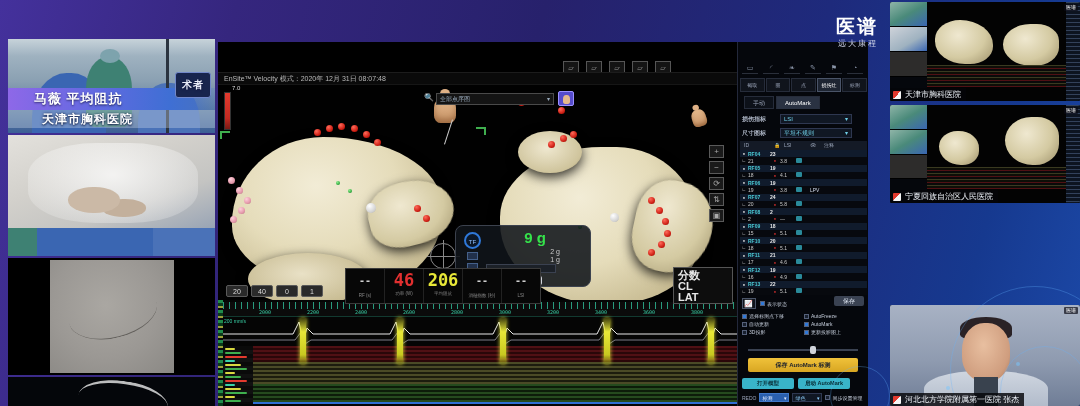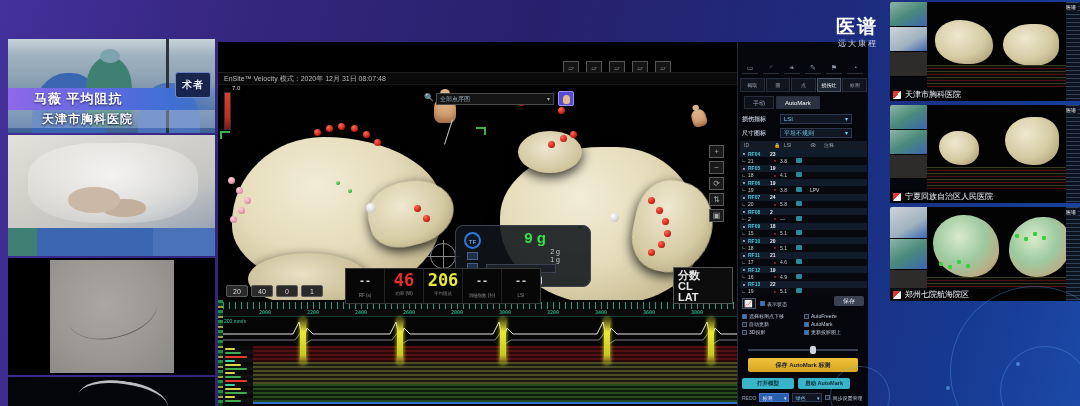--- a/index.html
+++ b/index.html
@@ -717,37 +717,30 @@
     <div class="minimap">
       <div class="miniblob" style="left:12px;top:26px;width:40px;height:34px;border-radius:50% 55% 45% 60%;"></div>
       <div class="miniblob" style="left:78px;top:12px;width:54px;height:48px;border-radius:55% 45% 50% 58%;"></div>
       <div class="minirows"></div>
       <div class="minipanel"></div>
     </div>
     <span class="wm">医谱</span>
     <div class="tlabel">宁夏回族自治区人民医院</div>
   </div>
 
-  <div class="thumb t3">
-    <div class="ministrip">
-      <div class="ms-or2"></div>
-        <div class="ms-or"></div>
-        <div class="ms-x"></div>
-    </div>
-    <div class="minimap">
-      <div class="miniblob greenblob" style="left:6px;top:8px;width:66px;height:62px;border-radius:48% 56% 44% 58%;"></div>
-      <div class="miniblob greenblob" style="left:82px;top:10px;width:62px;height:60px;border-radius:56% 44% 58% 46%;"></div>
-      <div class="gdots" style="left:10px;top:50px;"></div>
-      <div class="gdots" style="left:86px;top:22px;"></div>
-      <div class="minirows" style="height:12px;bottom:12px;"></div>
-      <div class="minipanel"></div>
+
+  <div class="thumb t4">
+    <div class="portrait">
+      <div class="body"></div>
+      <div class="hair"></div>
+      <div class="face"></div>
+      <div class="shirt"></div>
     </div>
     <span class="wm">医谱</span>
-    <div class="tlabel">郑州七院航海院区</div>
-  </div>
-
+    <div class="tlabel">河北北方学院附属第一医院 张杰</div>
+  </div>
 
   <div class="ring" style="right:-40px;bottom:-50px;width:170px;height:170px;"></div>
   <div class="ring" style="right:-10px;bottom:-30px;width:90px;height:90px;"></div>
   <div class="ring" style="left:830px;bottom:-20px;width:60px;height:60px;"></div>
   <div class="techdot" style="right:60px;bottom:40px;"></div>
   <div class="techdot" style="right:130px;bottom:16px;"></div>
 </div>
 
 </body></html>

